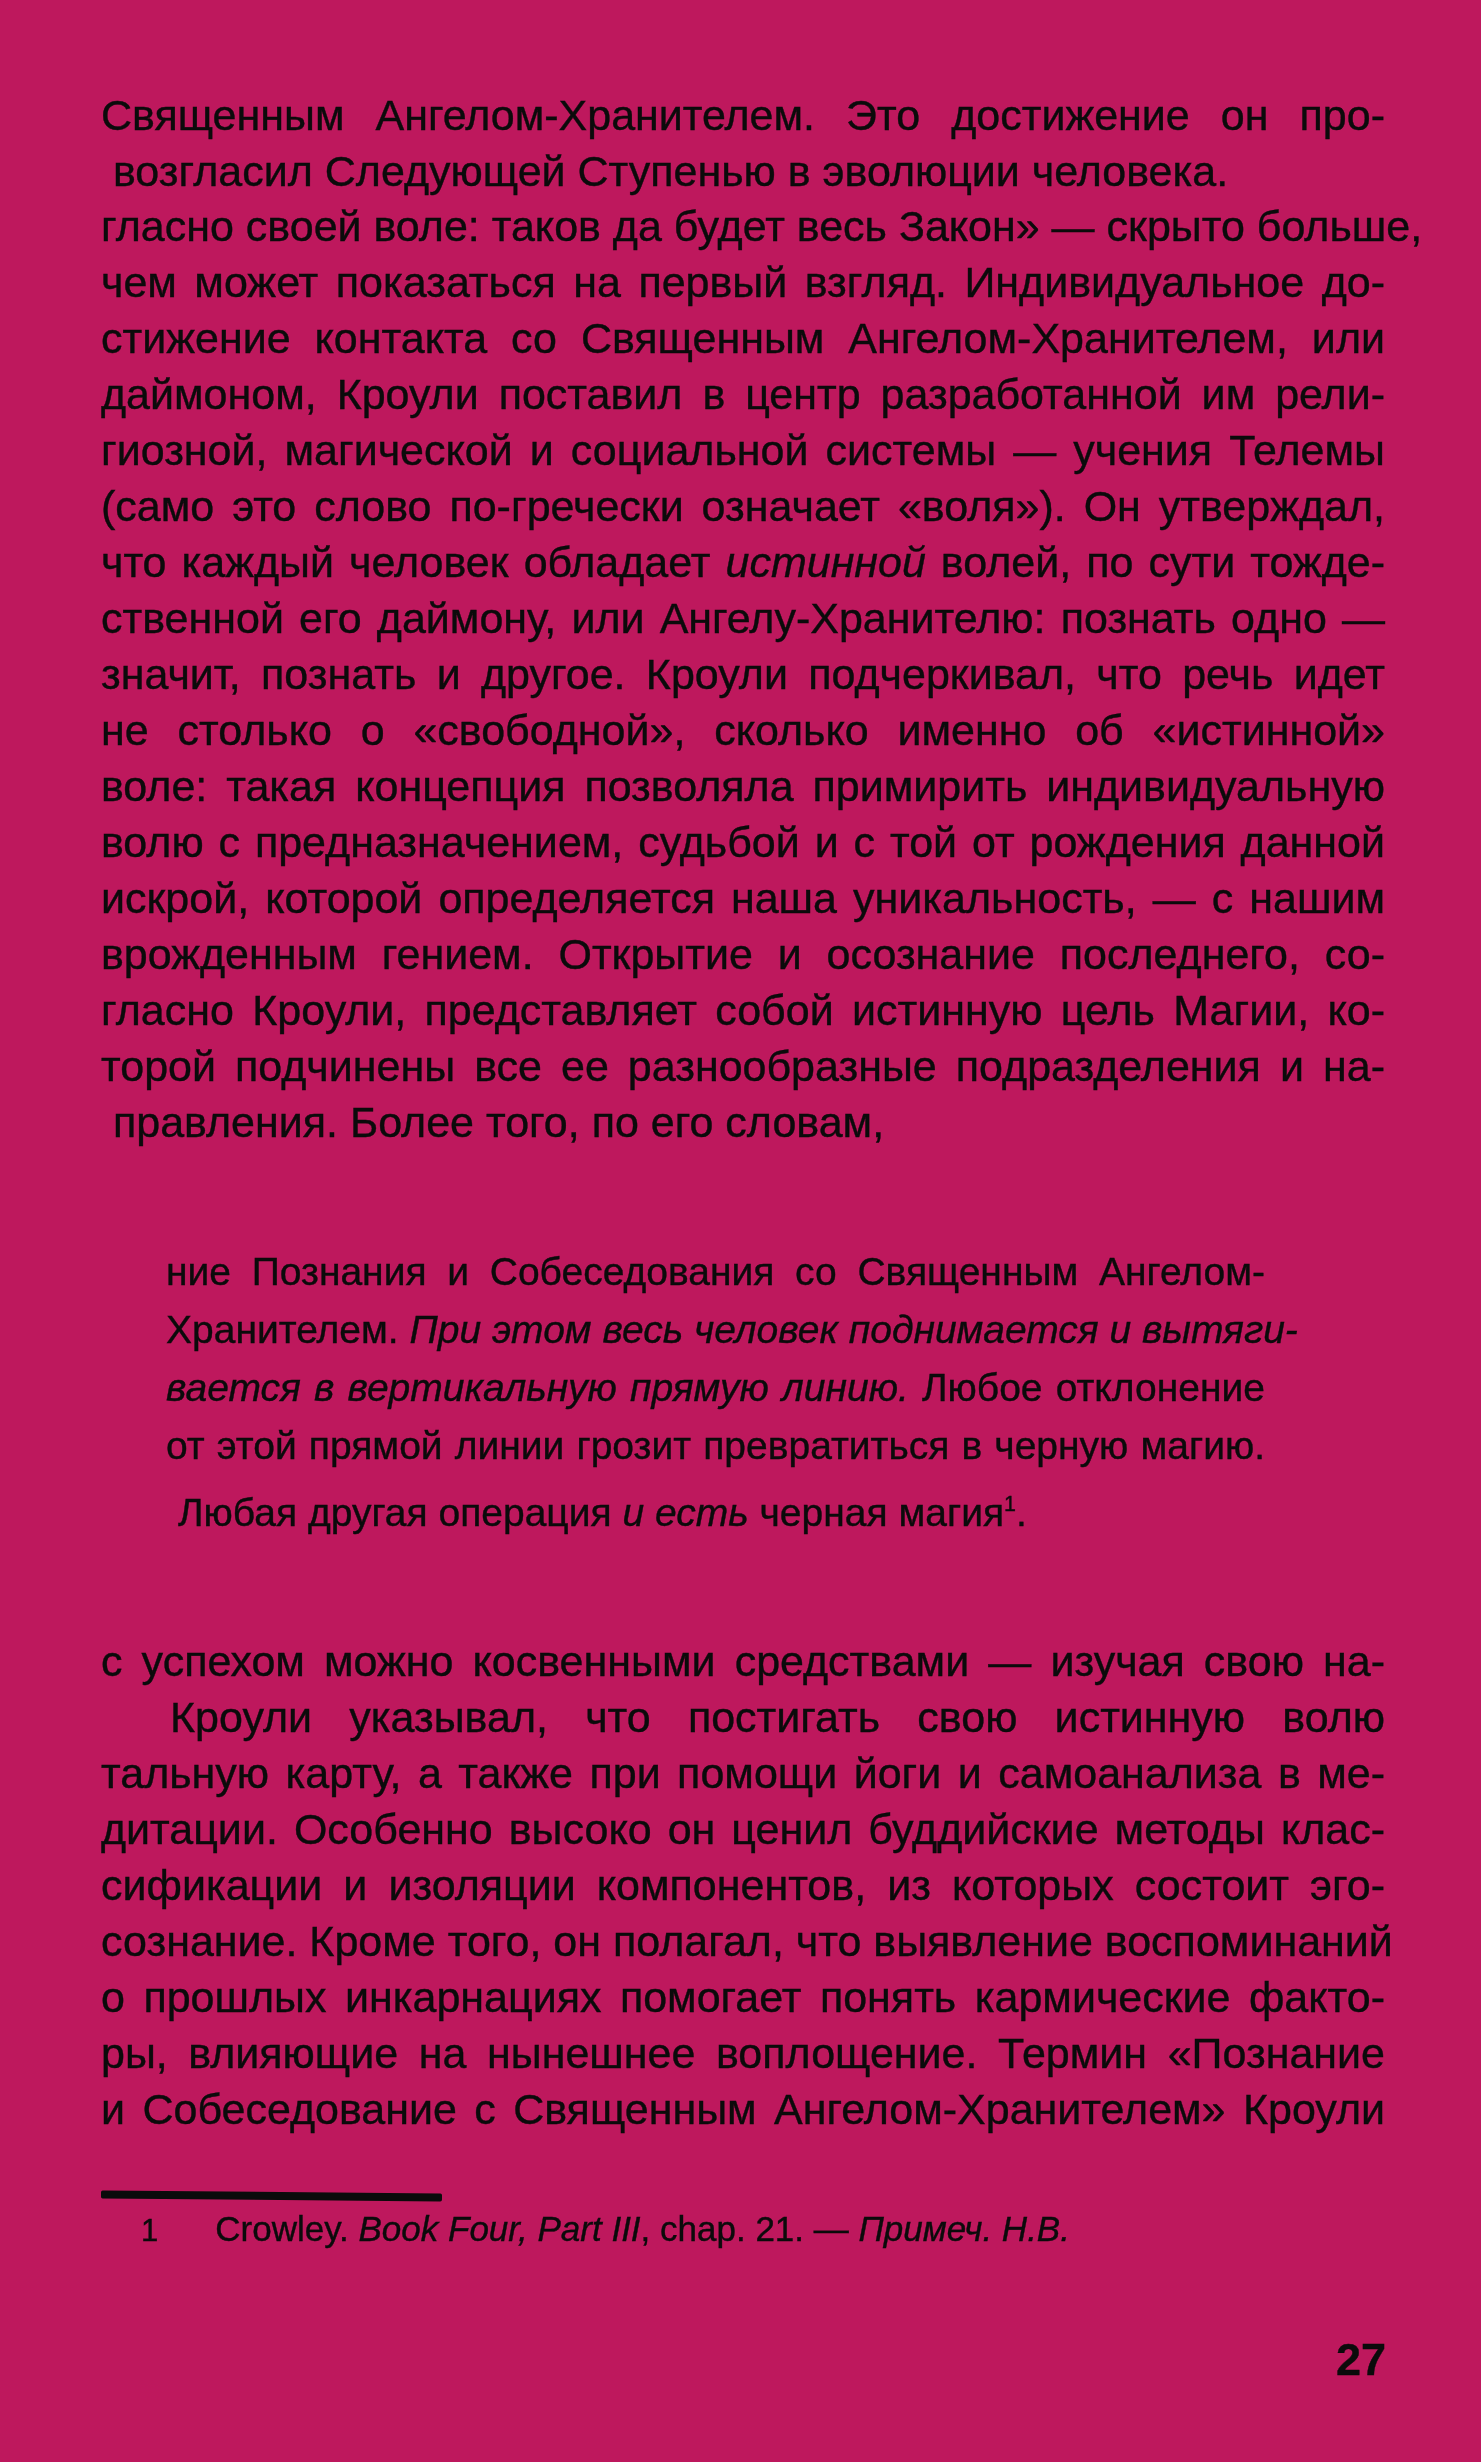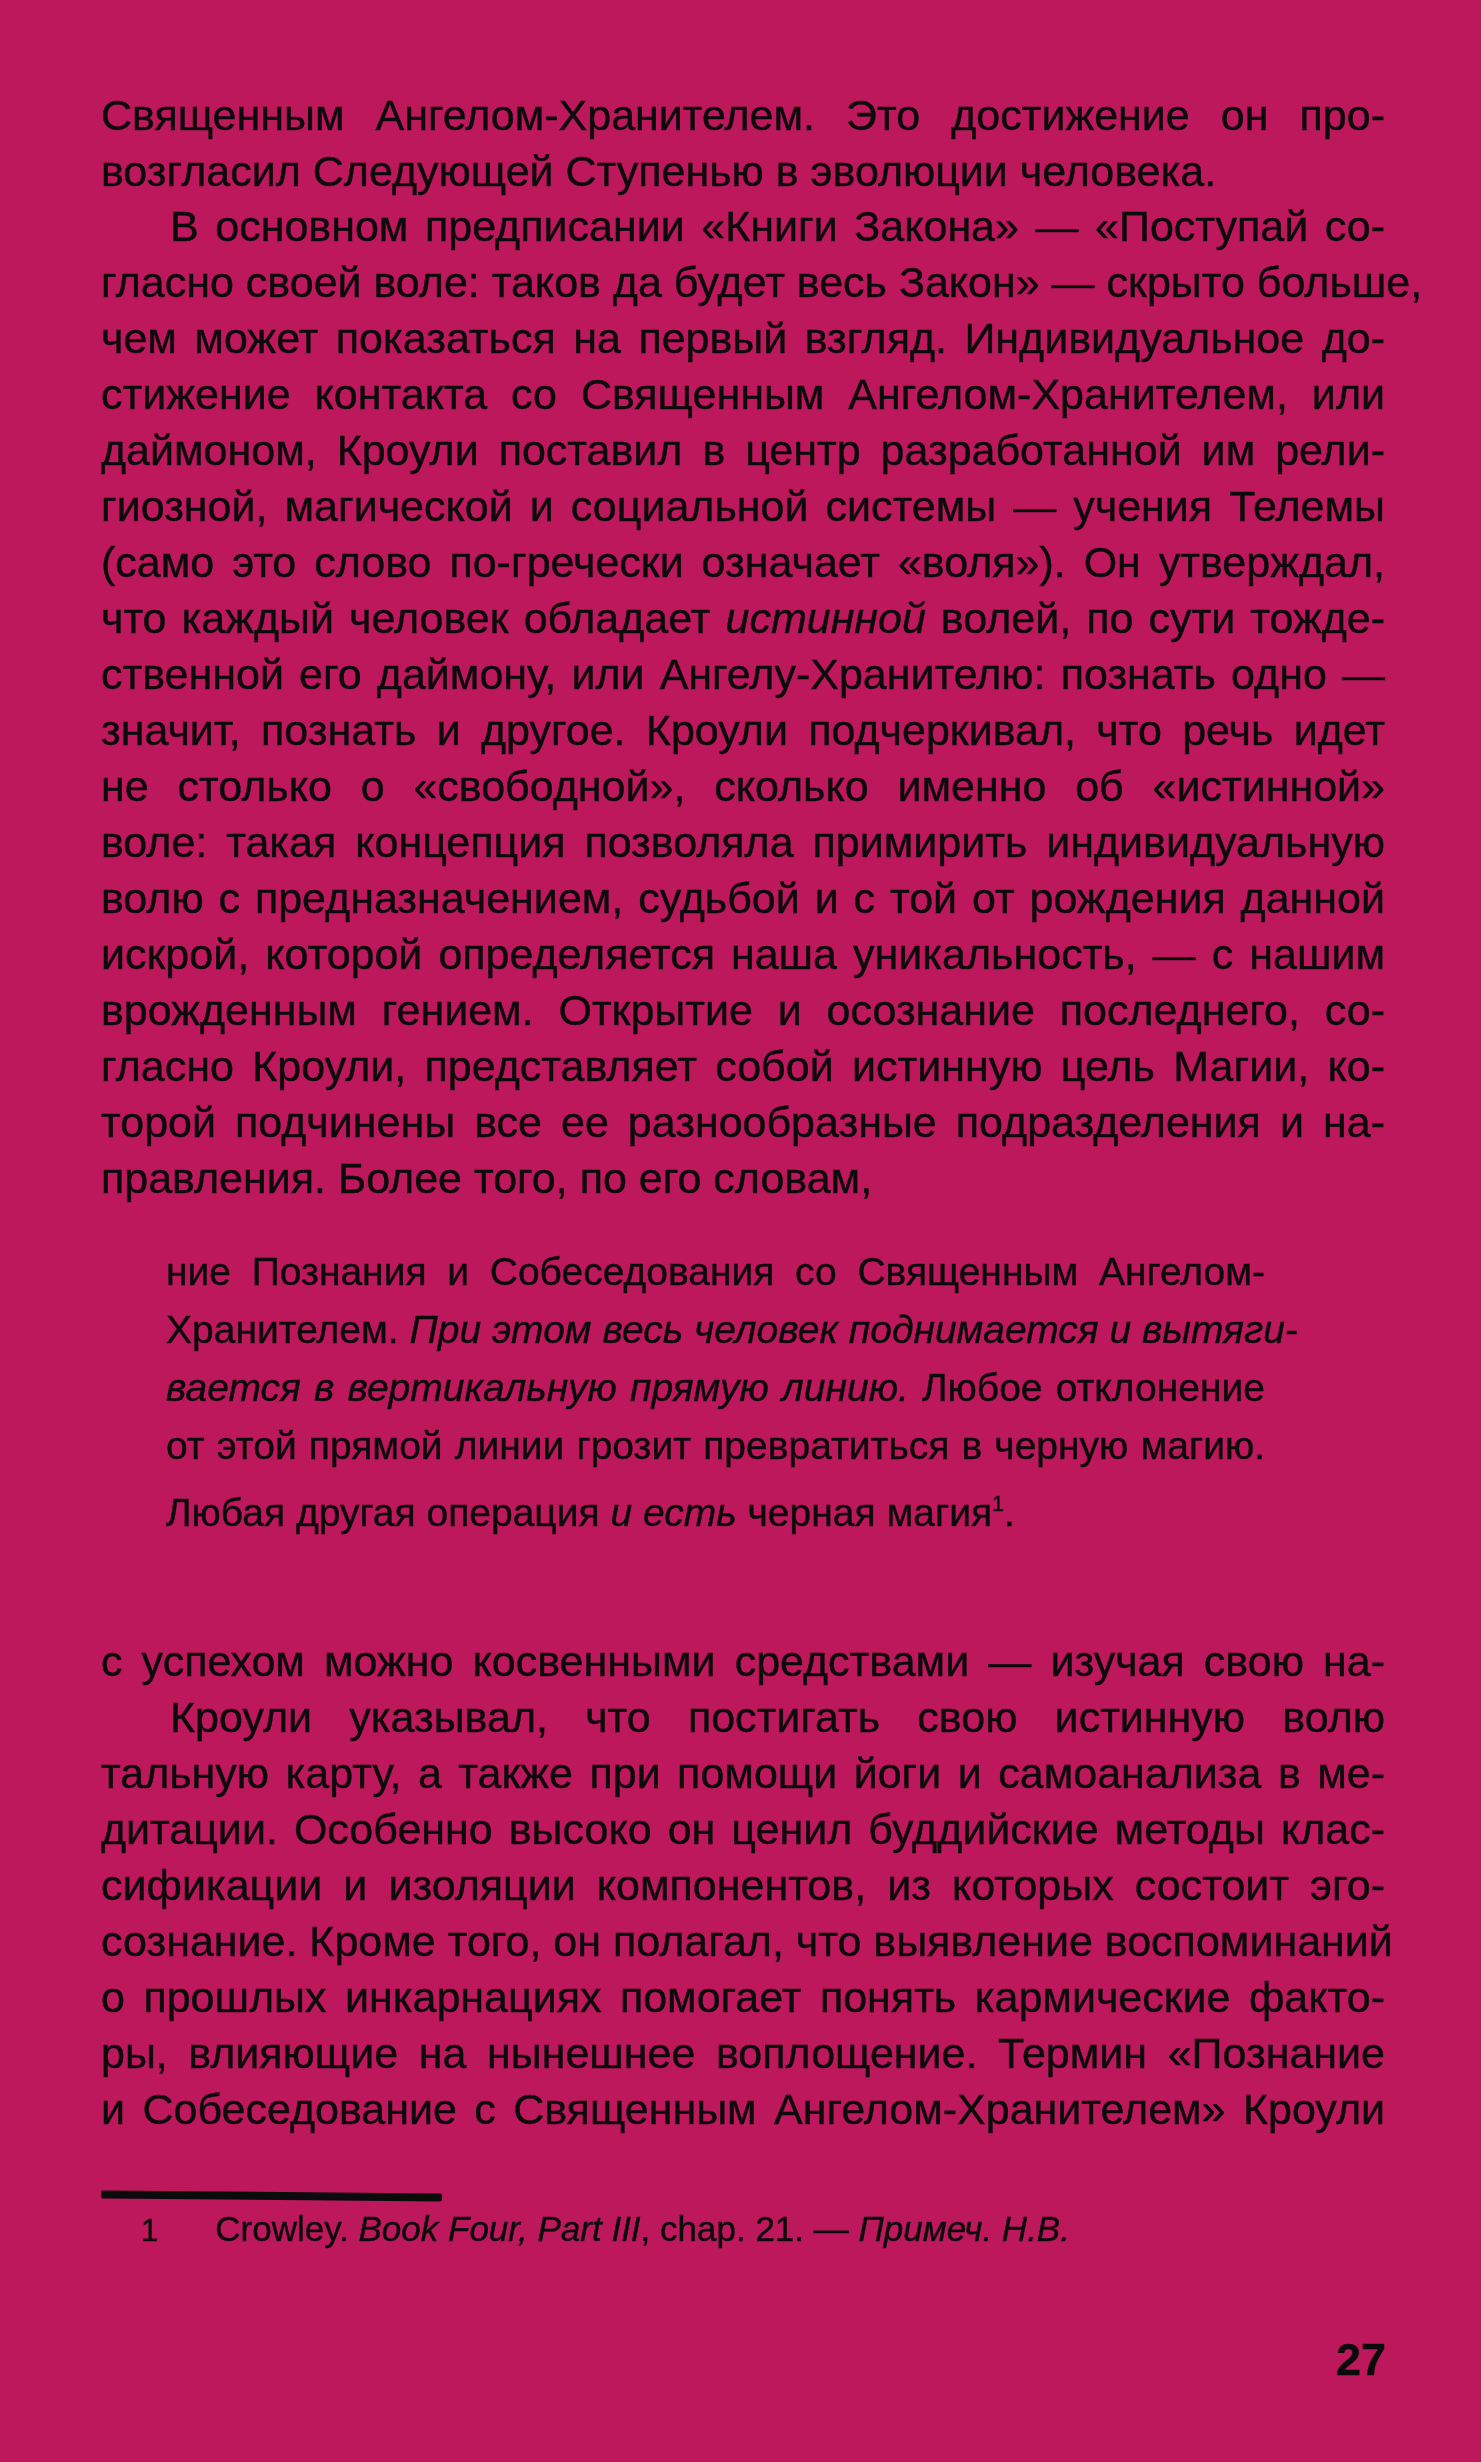--- a/index.html
+++ b/index.html
@@ -22,21 +22,21 @@
     line-height: 56px;
     font-size: 43px;
     text-align: justify;
     text-align-last: justify;
     white-space: nowrap;
   }
   .quote .ln {
     line-height: 58px;
     font-size: 39px;
   }
-  .ln.end { text-align-last: left; }
+  .ln.end { text-align-last: left; margin-left: 12px; }
   .ln.indent { padding-left: 69px; }
   .it { font-style: italic; }
   .sup {
     font-size: 0.55em;
     vertical-align: 15.4px;
     letter-spacing: 0;
   }
   .footnote-rule {
     position: absolute;
     left: 101px;
@@ -75,21 +75,20 @@
 <body>
 
 <div class="page">
 
   <div class="block p1">
     <div class="ln">Священным Ангелом-Хранителем. Это достижение он про-</div>
     <div class="ln end">возгласил Следующей Ступенью в эволюции человека.</div>
   </div>
 
   <div class="block p2">
-    <div class="ln indent">В основном предписании «Книги Закона» — «Поступай со-</div>
     <div class="ln">гласно своей воле: таков да будет весь Закон» — скрыто больше,</div>
     <div class="ln">чем может показаться на первый взгляд. Индивидуальное до-</div>
     <div class="ln">стижение контакта со Священным Ангелом-Хранителем, или</div>
     <div class="ln">даймоном, Кроули поставил в центр разработанной им рели-</div>
     <div class="ln">гиозной, магической и социальной системы — учения Телемы</div>
     <div class="ln">(само это слово по-гречески означает «воля»). Он утверждал,</div>
     <div class="ln">
       <span>что каждый человек обладает </span><span class="it">истинной</span><span> волей, по сути тожде-</span>
     </div>
     <div class="ln">ственной его даймону, или Ангелу-Хранителю: познать одно —</div>

